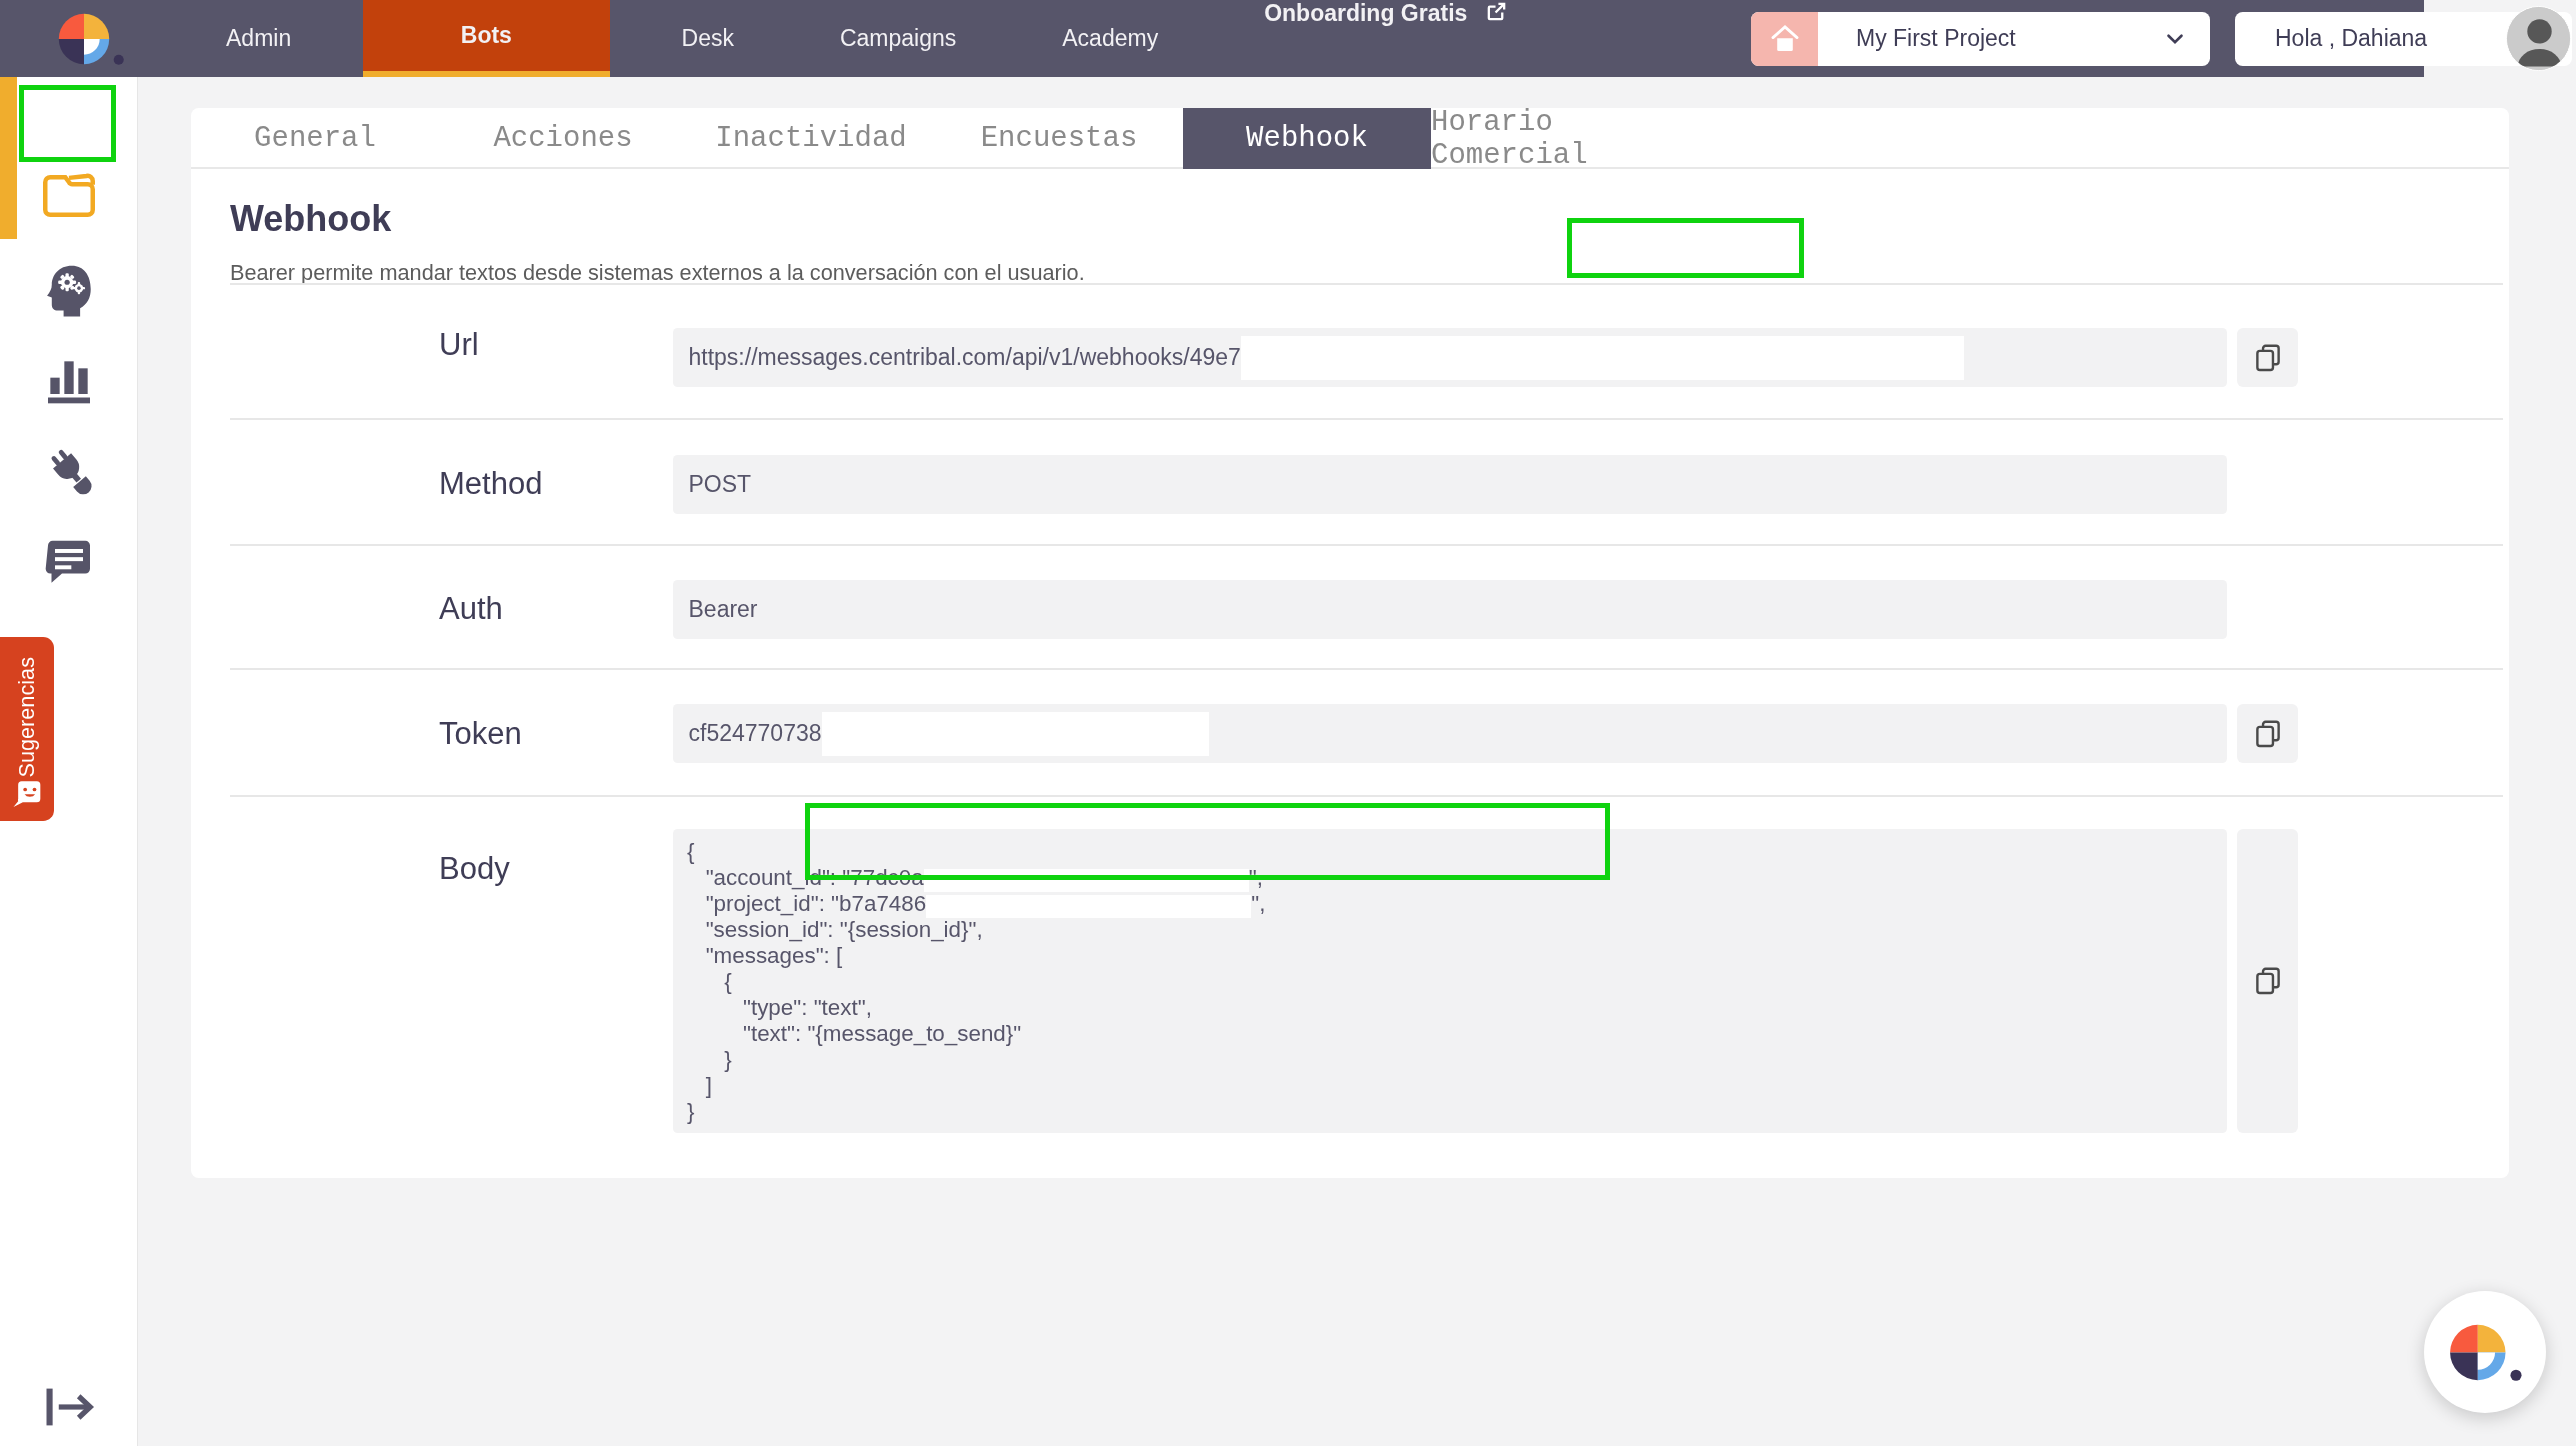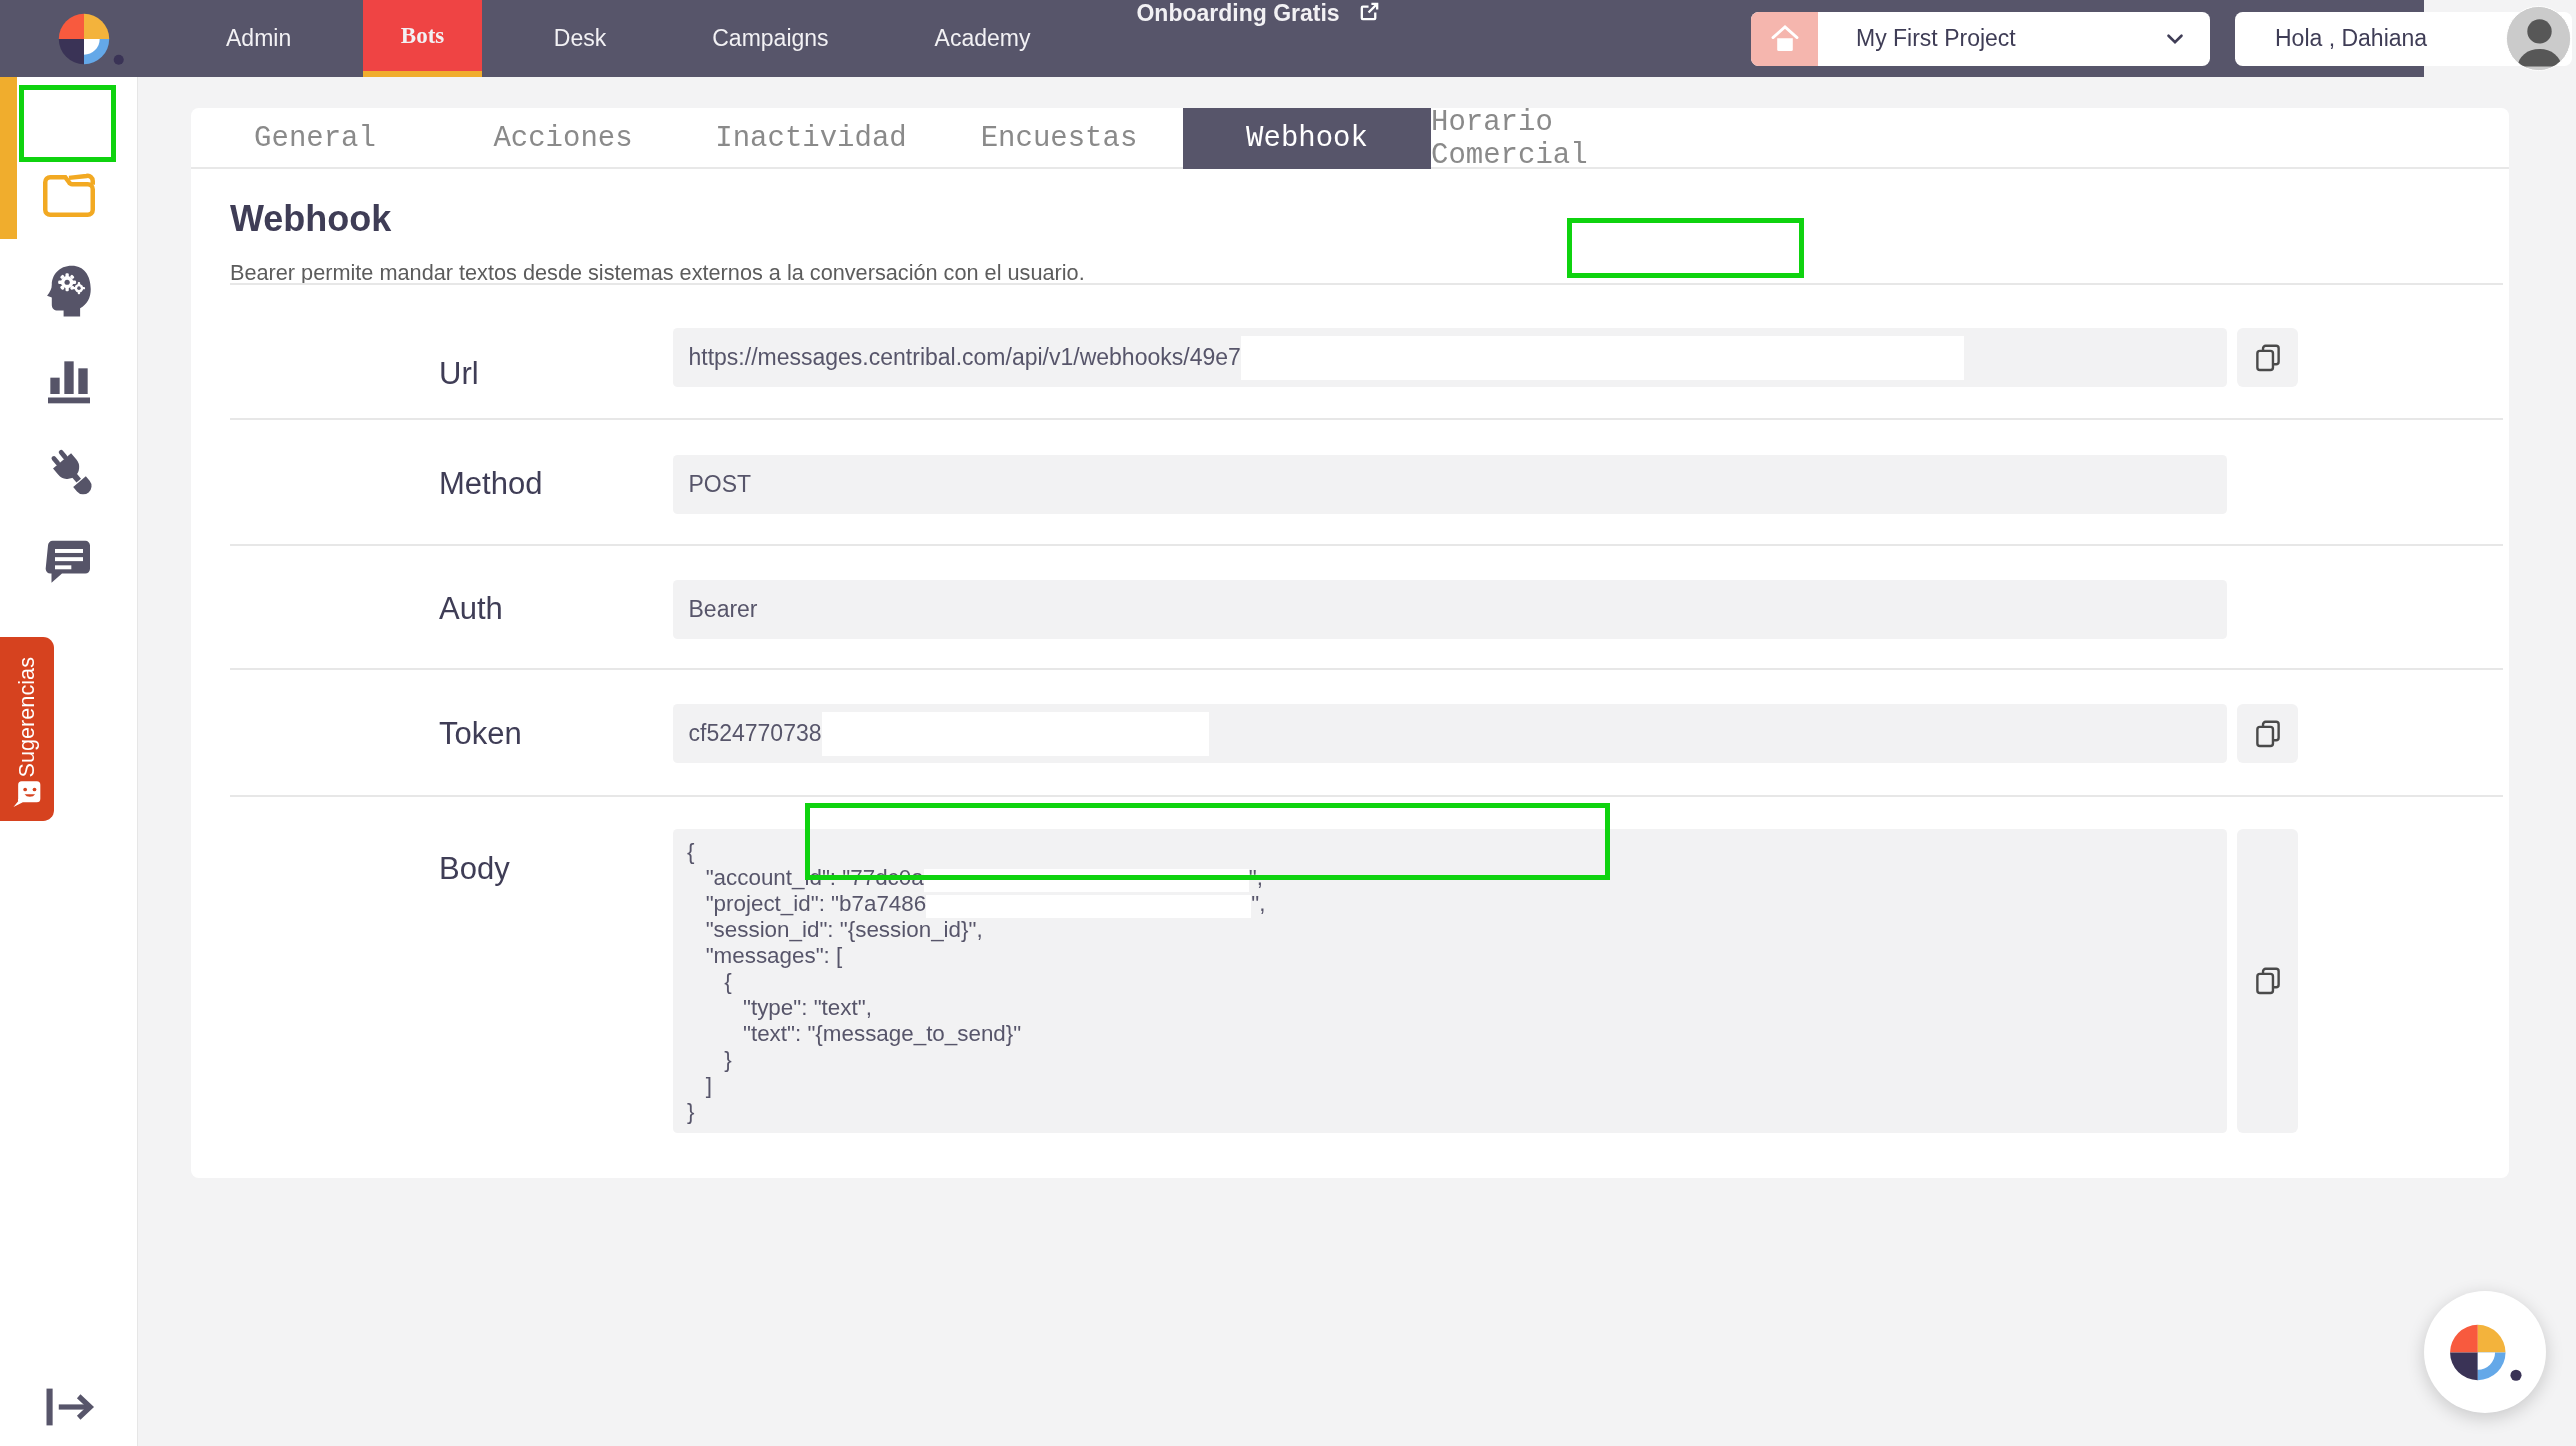--- a/index.html
+++ b/index.html
@@ -4,21 +4,21 @@
 <style>
   * { margin:0; padding:0; box-sizing:border-box; }
   html,body { width:2576px; height:1447px; overflow:hidden; }
   body { position:relative; background:#f3f3f4; font-family:"Liberation Sans", sans-serif; color:#3f3d56; }
 
   
   .navbar { position:absolute; left:0; top:0; width:2424px; height:77px; background:#57556a; display:flex; align-items:stretch; z-index:10; }
   .nav-logo { display:flex; align-items:center; padding:0 31px 0 40px; }
   .nav-items { display:flex; align-items:stretch; }
   .nav-item { display:flex; align-items:center; padding:0 36px; margin:0 17px; color:#f2f1f4; font-size:23px; cursor:pointer; white-space:nowrap; }
-  .nav-item.active { background:#ef4444; border-bottom:6.2px solid #f0ad2d; padding:0 38px; margin:0 18.6px; font-weight:bold;font-family:Liberation Serif, serif; }
+  .nav-item.active { background:#c2410c; border-bottom:6.2px solid #f0ad2d; padding:0 98px; margin:0 18.6px; font-weight:bold; }
   .nav-item.bold { font-weight:bold; display:flex; gap:18px; align-items:flex-start; }
   .pill { position:absolute; top:11.6px; height:54px; background:#ffffff; border-radius:7.7px; display:flex; align-items:center; }
   .pill-project { left:1751px; width:459px;gap:10px; }
   .pill-project .home-block { width:67px; height:54px; background:#f5b6ae; border-radius:7.7px 0 0 7.7px; display:flex; align-items:center; justify-content:center; }
   .pill-project .proj-label { font-size:23px; color:#3f3d56; padding-left:28px; flex:1; }
   .pill-project .chev { padding-right:21.7px; display:flex; align-items:center; }
   .pill-user { left:2235px; width:337px; }
   .pill-user .greet { font-size:23px; color:#3f3d56; padding-left:40px; flex:1; }
   .avatar { position:absolute; right:1.5px; top:-5.4px; width:65px; height:65px; border-radius:50%; background:#cbcbcb; overflow:hidden; border:1.5px solid #ffffff; }
 
@@ -211,21 +211,21 @@
       <div class="tab">Encuestas</div>
       <div class="tab active">Webhook</div>
       <div class="tab">Horario Comercial</div>
     </div>
 
     <h1 class="sec-title">Webhook</h1>
     <p class="sec-desc">Bearer permite mandar textos desde sistemas externos a la conversación con el usuario.</p>
 
     <div class="hr" style="top:175px"></div>
 
-    <span class="row-label" style="top:248px">Url</span>
+    <span class="row-label" style="top:219px">Url</span>
     <div class="field" style="top:220px"><span>https://messages.centribal.com/api/v1/webhooks/49e7</span><span class="redact" style="width:723px;height:44px"></span></div>
     <button class="copy-btn" style="top:220px;height:59px">
       <svg width="34" height="34" viewBox="0 0 24 24" fill="none" stroke="#4a4a4a" stroke-width="1.7">
         <rect x="4.5" y="7" width="11" height="13.5" rx="1.8"></rect>
         <path d="M8.5 7 V5.2 a1.8 1.8 0 0 1 1.8-1.8 h7.4 a1.8 1.8 0 0 1 1.8 1.8 v9.4 a1.8 1.8 0 0 1-1.8 1.8 h-2"></path>
       </svg>
     </button>
     <div class="hr" style="top:310px"></div>
 
     <span class="row-label" style="top:358px">Method</span>

